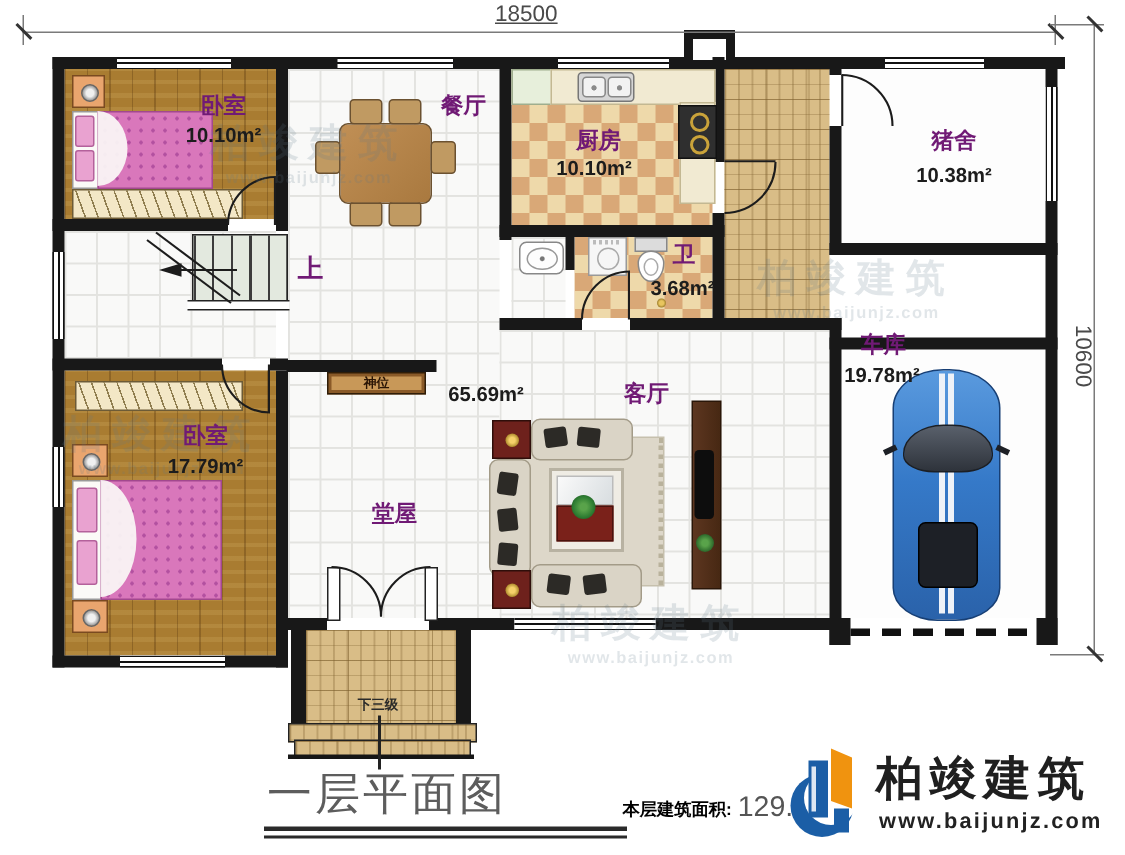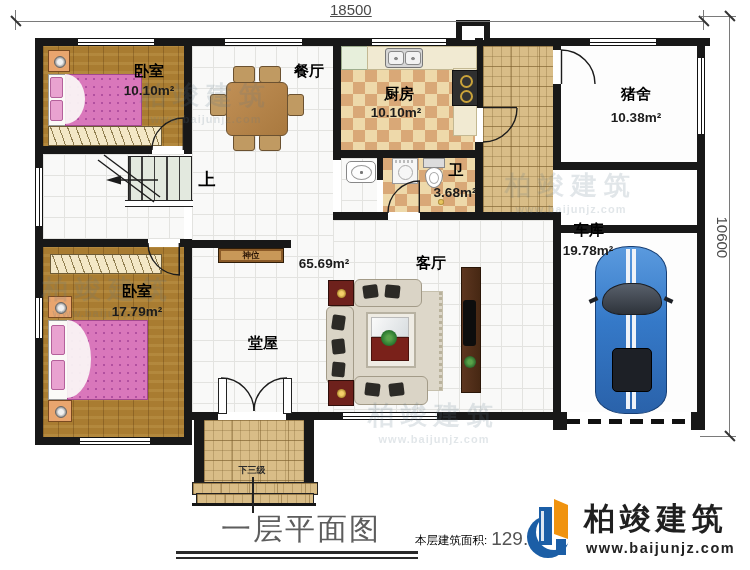--- a/index.html
+++ b/index.html
@@ -6,21 +6,21 @@
   #stage{position:relative;width:750px;height:570px;background:#ffffff;overflow:hidden;}
   .abs{position:absolute;}
   .wall{position:absolute;background:#181818;}
   .winh{position:absolute;background:repeating-linear-gradient(180deg,#111 0 1.2px,#fff 1.2px 3.6px);}
   .winv{position:absolute;background:repeating-linear-gradient(90deg,#111 0 1.2px,#fff 1.2px 3.6px);}
   .floor-tile{position:absolute;background-color:#f9f9f8;background-image:linear-gradient(#e3e3e0 1px,transparent 1px),linear-gradient(90deg,#e3e3e0 1px,transparent 1px);background-size:21px 21px;}
   .floor-wood{position:absolute;background-color:#a97c31;background-image:repeating-linear-gradient(90deg,rgba(70,40,8,.28) 0 1px,transparent 1px 15px),repeating-linear-gradient(0deg,rgba(255,225,150,.12) 0 3px,transparent 3px 9px);}
   .floor-check{position:absolute;background:repeating-conic-gradient(#eed9aa 0% 25%,#d9a877 0% 50%);background-size:24px 24px;}
   .floor-stone{position:absolute;background-color:#d9bd87;background-image:linear-gradient(rgba(125,95,45,.5) 1px,transparent 1px),linear-gradient(90deg,rgba(125,95,45,.5) 1px,transparent 1px),linear-gradient(rgba(125,95,45,.3) 1px,transparent 1px),linear-gradient(90deg,rgba(125,95,45,.3) 1px,transparent 1px);background-size:28px 20px,28px 20px,14px 10px,9px 14px;}
   .floor-plain{position:absolute;background:#fdfdfd;}
-  .lbl{position:absolute;transform:translate(-50%,-50%);font-weight:bold;color:#000000;white-space:nowrap;text-align:center;font-size:15px;}
+  .lbl{position:absolute;transform:translate(-50%,-50%);font-weight:bold;color:#701a75;white-space:nowrap;text-align:center;font-size:15px;}
   .arealbl{position:absolute;transform:translate(-50%,-50%);font-weight:bold;color:#1c1c1c;white-space:nowrap;font-size:13.5px;}
   .wardrobe{position:absolute;background-color:#f3e7c6;background-image:repeating-linear-gradient(70deg,transparent 0 7px,rgba(110,90,40,.75) 7px 8px);border:1px solid #6d5b36;}
   .nightstand{position:absolute;background:#e9a56e;border:1px solid #7a4a20;}
   .nightstand span{position:absolute;left:50%;top:50%;width:10px;height:10px;margin:-5px 0 0 -5px;border-radius:50%;background:radial-gradient(#f0f0f0 35%,#9a9a9a 70%);border:1px solid #666;}
   .sofa{position:absolute;background:#dad4c6;border:1px solid #a39b88;border-radius:6px;}
   .cushion{position:absolute;background:#2c2a26;border-radius:2px;}
   .redtable{position:absolute;background:#6e211c;border:1px solid #2f0e0a;}
   .redtable span{position:absolute;left:50%;top:50%;width:9px;height:9px;margin:-4.5px 0 0 -4.5px;border-radius:50%;background:radial-gradient(#f5d06a 30%,#9c7a1e 80%);}
   .chair{position:absolute;background:#c09a62;border:1px solid #6b5130;border-radius:3px;}
   .dim{color:#4a4a4a;font-size:15px;position:absolute;white-space:nowrap;}
@@ -264,27 +264,27 @@
   <div class="dimline" style="left:703px;top:10px;width:1.2px;height:20px;"></div>
   <div class="tick" style="left:9px;top:20px;"></div>
   <div class="tick" style="left:697px;top:20px;"></div>
   <div class="dim" style="left:700px;top:215px;transform:rotate(90deg);transform-origin:center;width:40px;text-align:center;left:702px;top:228px;">10600</div>
   <div class="dimline" style="left:729px;top:16px;width:1.2px;height:420px;"></div>
   <div class="dimline" style="left:700px;top:16px;width:36px;height:1.2px;"></div>
   <div class="dimline" style="left:700px;top:436px;width:36px;height:1.2px;"></div>
   <div class="tick" style="left:723px;top:15px;"></div>
   <div class="tick" style="left:723px;top:435px;"></div>
 
-  <div class="abs" style="left:178px;top:509px;display:flex;align-items:baseline;gap:5px;color:#5d5d5d;margin-left:43px;">
+  <div class="abs" style="left:178px;top:509px;display:flex;align-items:baseline;gap:5px;color:#5d5d5d;">
     <span style="font-size:30px;letter-spacing:2px;">一层平面图</span>
   </div>
   <div class="abs" style="left:176px;top:551px;width:242px;height:3px;background:#2a2a2a;"></div>
   <div class="abs" style="left:176px;top:557px;width:242px;height:1.5px;background:#2a2a2a;"></div>
   <div class="abs" style="left:415px;top:528px;display:flex;align-items:flex-end;gap:4px;">
-    <span style="font-size:11.5px;font-weight:normal;color:#000;line-height:20px;">本层建筑面积:</span>
+    <span style="font-size:11.5px;font-weight:bold;color:#000;line-height:20px;">本层建筑面积:</span>
     <span style="font-size:19px;color:#555;">129.93</span>
   </div>
 
   <svg width="52" height="72" viewBox="0 0 52 72" style="position:absolute;left:526px;top:493px;">
     <circle cx="22" cy="44" r="21" fill="#1b5ea6"></circle>
     <circle cx="28" cy="39" r="18" fill="#ffffff"></circle>
     <polygon points="28,6 42,12 42,46 28,41" fill="#f0930f"></polygon>
     <rect x="13" y="14" width="13" height="38" fill="#1b5ea6"></rect>
     <rect x="15" y="18" width="3" height="30" fill="#ffffff" opacity=".85"></rect>
     <rect x="20" y="18" width="3" height="30" fill="#1b5ea6"></rect>

